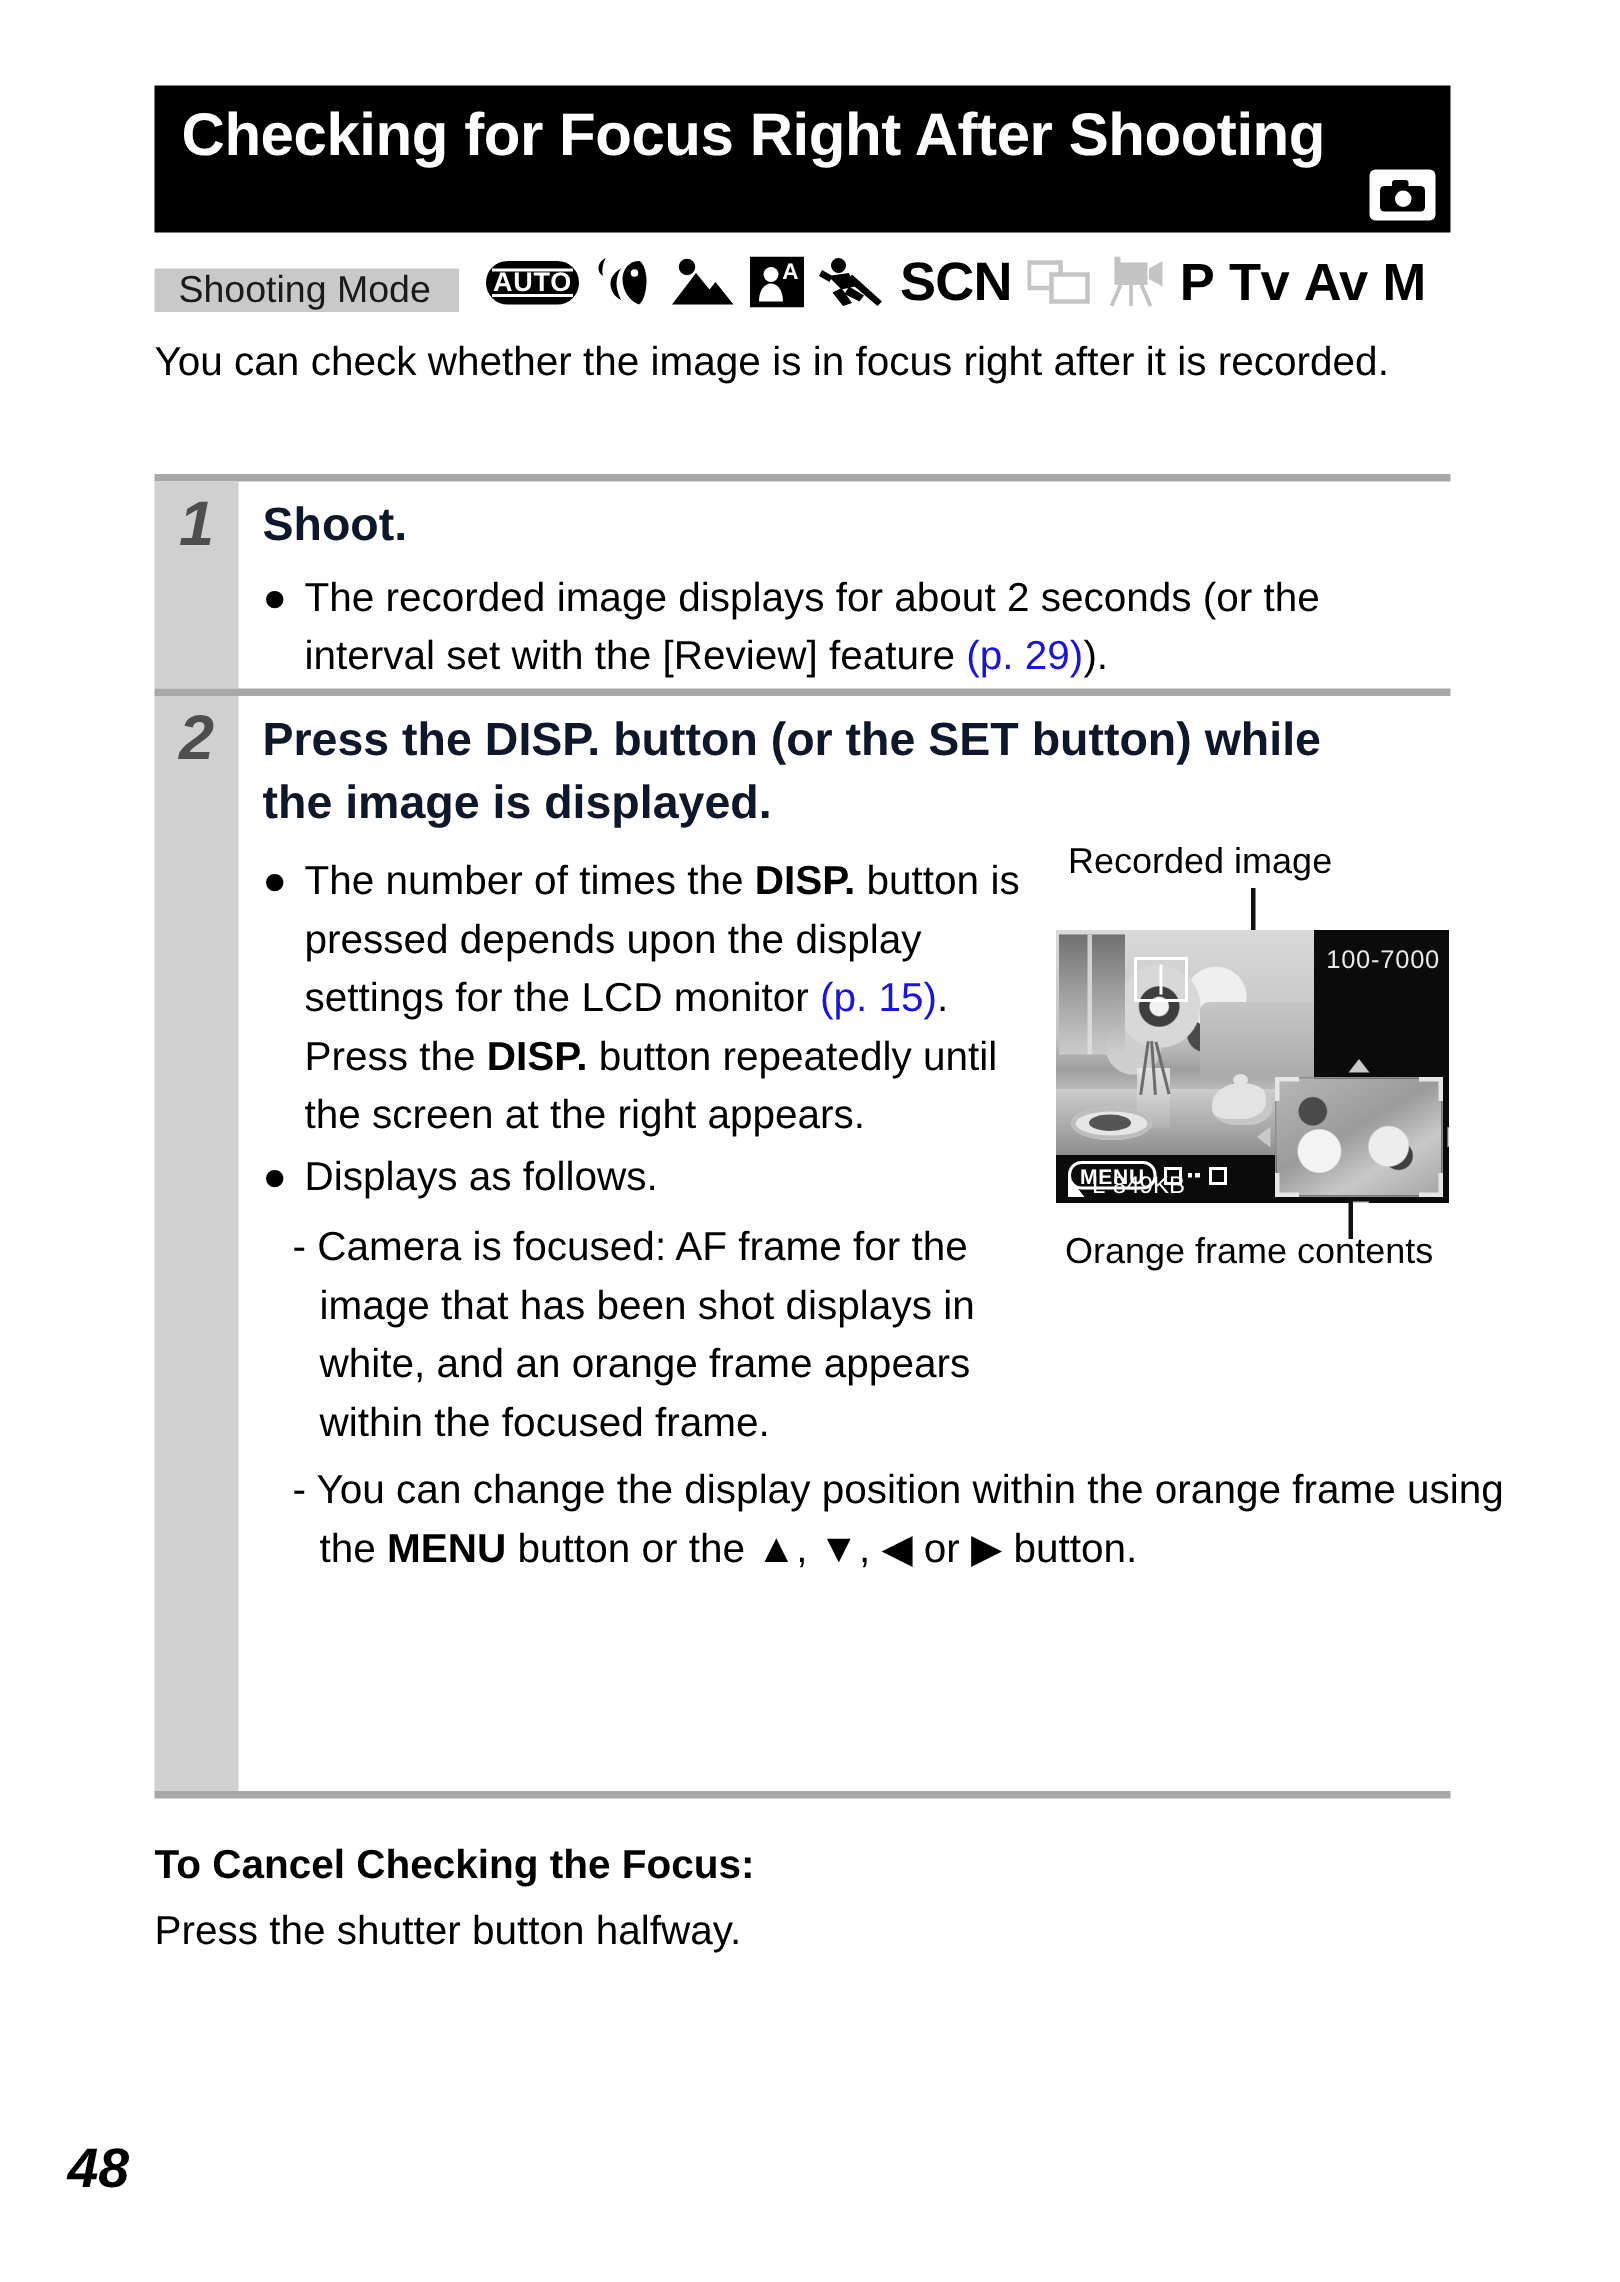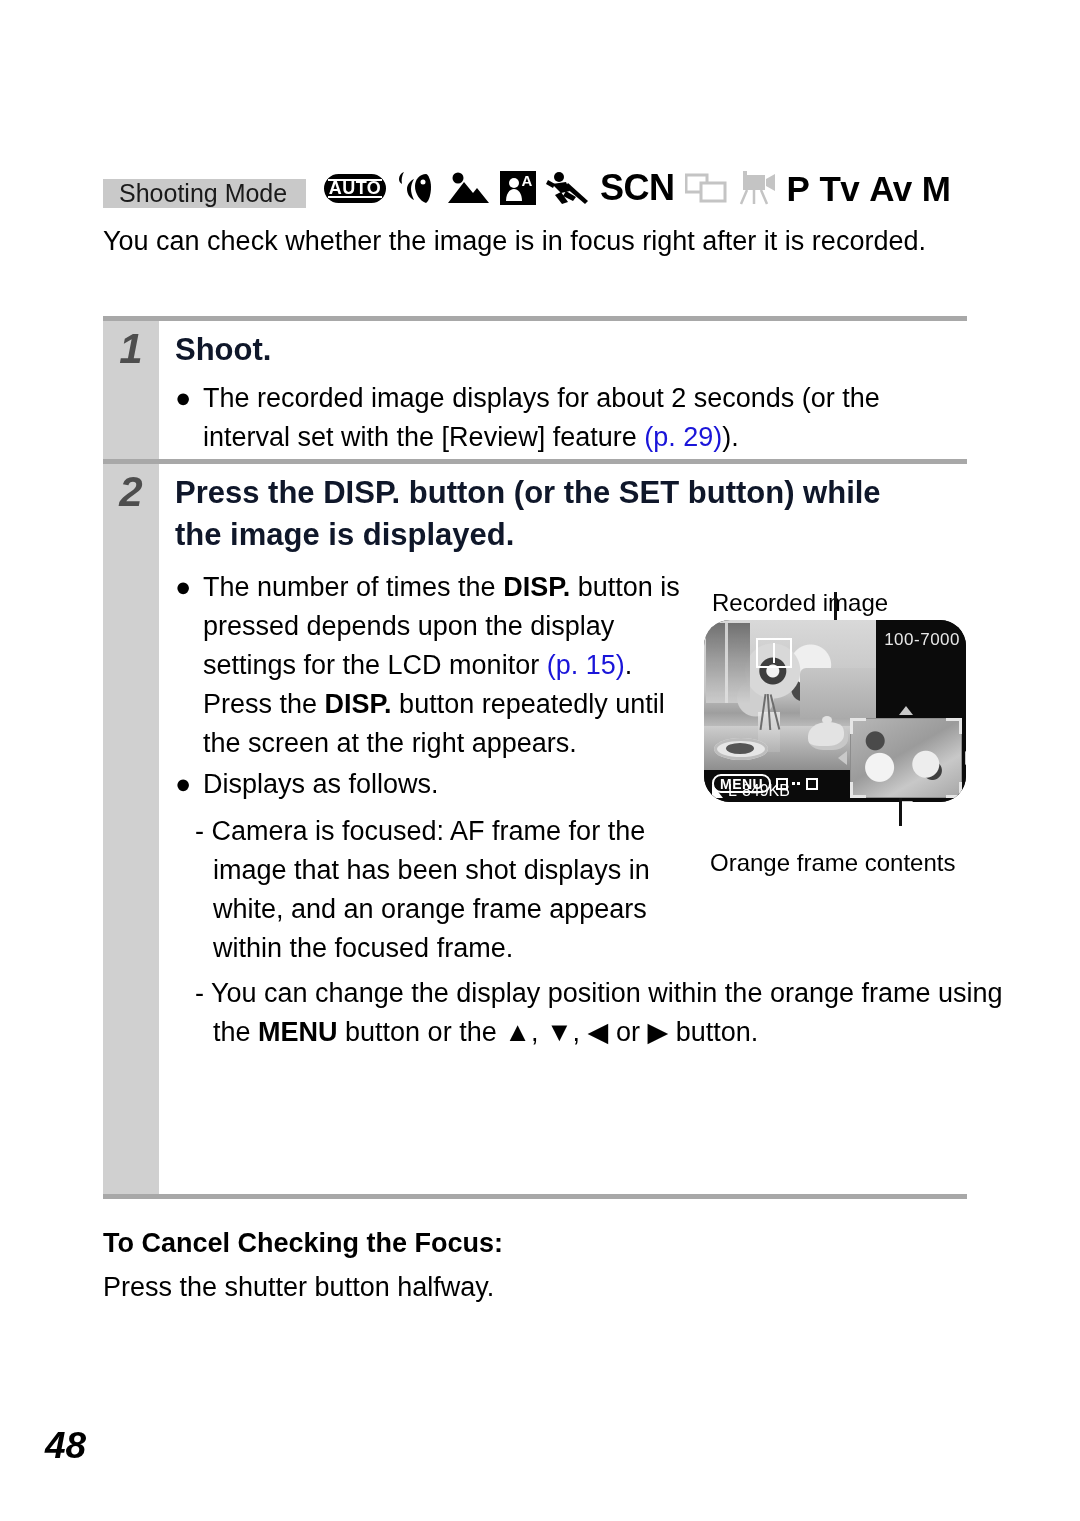--- a/index.html
+++ b/index.html
@@ -80,24 +80,24 @@
   }
   .bullet-line .dot{
     position:absolute;left:0;top:0;font-size:27px;
   }
   .blue{color:#1a15d9;}
   .b{font-weight:bold;}
 
   
   .figure{position:absolute;}
   .fig-caption{
-    font-size:24px;line-height:30px;white-space:nowrap;margin-top:28px;
+    font-size:24px;line-height:30px;white-space:nowrap;
   }
   .lcd{
-    position:absolute;width:262px;height:182px;background:#0b0b0b;overflow:hidden;border-radius:26px;
+    position:absolute;width:262px;height:182px;background:#0b0b0b;overflow:hidden;
   }
   .lcd-photo{
     position:absolute;left:0;top:0;width:172px;height:150px;
     background:
       radial-gradient(circle at 40% 34%, #f2f2f2 0 6px, rgba(242,242,242,0) 7px),
       radial-gradient(circle at 40% 34%, #3e3e3e 0 13px, rgba(0,0,0,0) 14px),
       radial-gradient(circle at 40% 34%, #d8d8d8 0 27px, rgba(0,0,0,0) 28px),
       radial-gradient(circle at 62% 30%, #efefef 0 20px, rgba(0,0,0,0) 21px),
       radial-gradient(circle at 30% 52%, #cfcfcf 0 18px, rgba(0,0,0,0) 19px),
       radial-gradient(circle at 58% 46%, #4a4a4a 0 12px, rgba(0,0,0,0) 13px),
@@ -209,20 +209,30 @@
   .page-no{
     position:absolute;left:45px;top:1425px;
     font-style:italic;font-weight:bold;font-size:37px;
   }
 </style>
 </head>
 <body>
 
 <div class="page">
 
+  <div class="header-bar">
+    <div class="header-title">Checking for Focus Right After Shooting</div>
+    <div class="header-camera-badge">
+      <div class="cam-glyph">
+        <div class="cam-hump"></div>
+        <div class="cam-body"></div>
+        <div class="cam-lens"></div>
+      </div>
+    </div>
+  </div>
 
   <div class="mode-strip">
     <div class="mode-label">Shooting Mode</div>
     <div class="mode-icons">
 
       <span class="mi">
         <span class="ico-auto">
             <span>AUTO</span>
           </span>
       </span>

